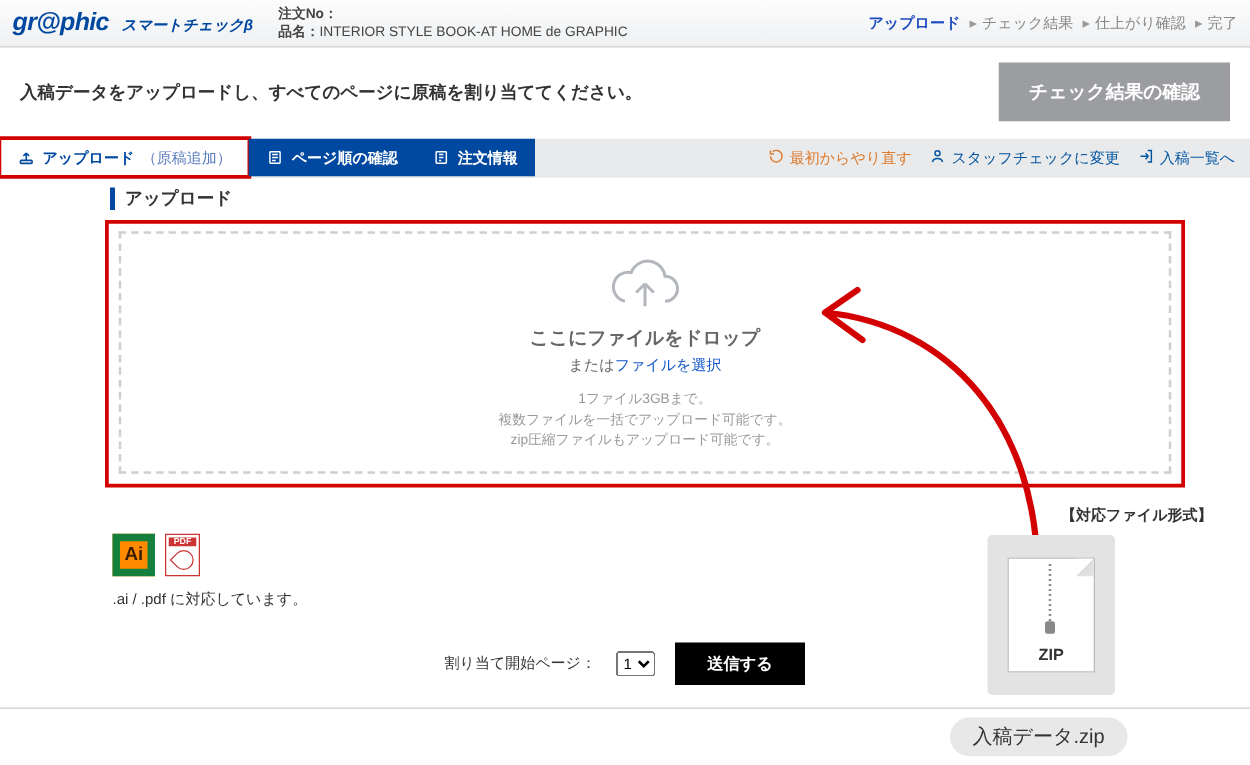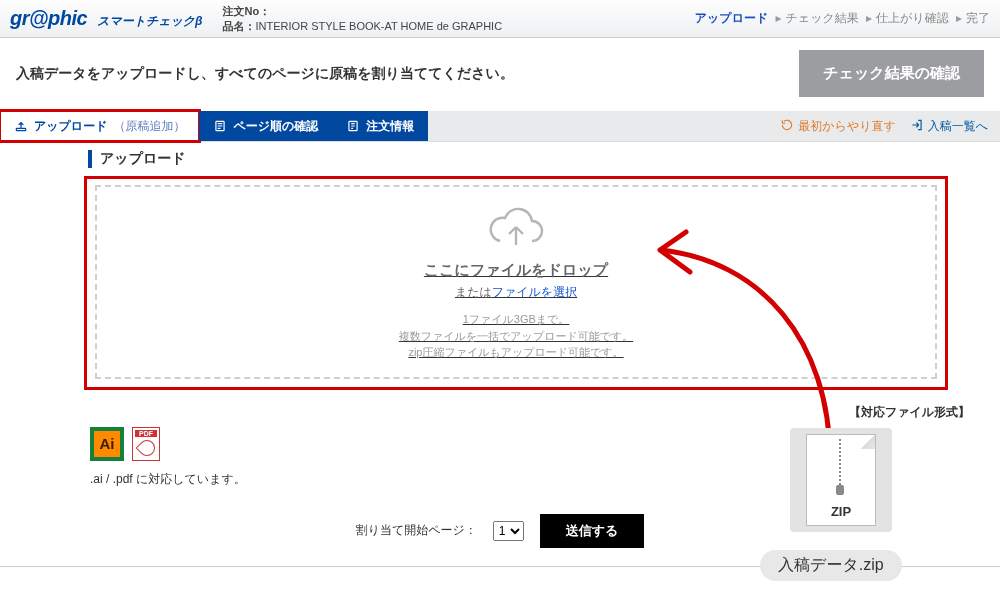--- a/index.html
+++ b/index.html
@@ -37,44 +37,44 @@
 .tab-icon svg { width: 14px; height: 14px; }
 .tabbar-right { margin-left: auto; display: flex; align-items: center; gap: 14px; padding-right: 12px; }
 .tb-link { display: flex; align-items: center; gap: 4px; color: #0256a1; cursor: pointer; font-size: 12px; }
 .tb-link.orange { color: #e07b2c; }
 .tb-link svg { width: 14px; height: 14px; }
 
 .content { padding: 8px 30px 18px 30px; border-top: 1px solid #ddd; background: #fff; border-bottom: 1px solid #ccc; }
 .section-title-wrap { border-left: 4px solid #0048a0; padding-left: 8px; margin-bottom: 8px; margin-left: 58px; }
 .section-title { font-size: 14px; font-weight: 700; }
 
-.drop-outer { border: 3px solid #d20000; padding: 6px 8px 8px; margin: 0 22px 12px 54px; text-decoration: underline; }
+.drop-outer { border: 3px solid #d20000; padding: 6px 8px 8px; margin: 0 22px 12px 54px; }
 .drop-zone { border: 2px dashed #cfcfcf; padding: 18px 10px 16px; text-align: center; }
 .cloud-icon { width: 64px; height: 48px; margin: 0 auto 8px; color: #9aa0a6; }
 .drop-h { font-size: 15px; font-weight: 700; color: #666; margin-bottom: 4px; }
 .drop-or { font-size: 12px; color: #666; margin-bottom: 10px; }
 .drop-or a { color: #1155cc; text-decoration: none; cursor: pointer; }
 .drop-foot { font-size: 11px; color: #9a9a9a; line-height: 1.5; }
 
 .formats { margin-left: 60px; margin-top: 14px; }
 .formats-h { font-size: 12px; font-weight: 700; margin-bottom: 6px; text-align: right; }
 .format-icons { display: flex; gap: 8px; margin-bottom: 10px; }
-.ai-icon { width: 34px; height: 34px; background: #ff8a00; display: flex; align-items: center; justify-content: center; border: 4px solid #15803d; color: #3a1d00; font-weight: 700; font-size: 15px; }
+.ai-icon { width: 34px; height: 34px; background: #ff8a00; display: flex; align-items: center; justify-content: center; border: 6px solid #15803d; color: #3a1d00; font-weight: 700; font-size: 15px; }
 .pdf-icon { width: 28px; height: 34px; border: 1px solid #c33; position: relative; background: #fff; }
 .pdf-icon::before { content: 'PDF'; position: absolute; top: 2px; left: 2px; right: 2px; background: #c33; color: #fff; font-size: 7px; text-align: center; font-weight: 700; }
 .pdf-icon::after { content: ''; position: absolute; bottom: 4px; left: 6px; width: 14px; height: 14px; border: 1px solid #c33; border-radius: 0 50% 50% 50%; transform: rotate(-45deg); }
 .formats-desc { font-size: 12px; color: #333; }
 
 .bottom-controls { display: flex; justify-content: center; align-items: center; gap: 16px; margin-top: 26px; }
 .page-start-label { font-size: 12px; }
 .page-start-select { font-size: 12px; padding: 1px; }
 .submit-btn { background: #000000; color: #fff; border: none; padding: 8px 26px; font-size: 13px; font-weight: 700; cursor: pointer; }
 
 .zip-item { position: absolute; left: 790px; top: 428px; width: 102px; text-align: center; }
-.zip-tile { width: 102px; height: 104px; background: #e3e3e3; border-radius: 4px; display: flex; align-items: center; justify-content: center; }
+.zip-tile { width: 102px; height: 128px; background: #e3e3e3; border-radius: 4px; display: flex; align-items: center; justify-content: center; }
 .zip-inner { width: 70px; height: 92px; background: #fff; border: 1px solid #bbb; position: relative; }
 .zip-inner::before { content: ''; position: absolute; top: 0; right: 0; width: 14px; height: 14px; background: linear-gradient(135deg, #fff 48%, #ddd 50%, #e5e5e5 100%); }
 .zipper { position: absolute; top: 4px; left: 50%; transform: translateX(-50%); width: 10px; height: 56px; }
 .zipper::before { content: ''; position: absolute; left: 3px; top: 0; width: 2px; height: 48px; background: repeating-linear-gradient(#888 0, #888 2px, transparent 2px, transparent 4px); }
 .zipper::after { content: ''; position: absolute; top: 46px; left: 0; width: 8px; height: 10px; background: #888; border-radius: 2px; }
 .zip-txt { position: absolute; bottom: 6px; width: 100%; text-align: center; font-weight: 700; color: #333; font-size: 13px; }
 .zip-caption { margin-top: 18px; font-size: 16px; color: #333; display: inline-block; background: #e8e8e8; padding: 5px 18px; border-radius: 16px; white-space: nowrap; position: relative; left: -30px; }
 
 .arrow-svg { position: absolute; left: 560px; top: 200px; width: 290px; height: 270px; pointer-events: none; }
 
@@ -136,20 +136,27 @@
           </svg>
       </span>
       <span>注文情報</span>
     </div>
     <div class="tabbar-right">
       <span class="tb-link orange">
         <span><svg viewBox="0 0 24 24" fill="none" stroke="#e07b2c" stroke-width="2">
               <path d="M4 12a8 8 0 1 0 3-6.3M4 4v5h5"></path>
             </svg></span>
         <span>最初からやり直す</span>
+      </span>
+      <span class="tb-link">
+        <span><svg viewBox="0 0 24 24" fill="none" stroke="#0256a1" stroke-width="2">
+              <circle cx="12" cy="8" r="3.5"></circle>
+              <path d="M5 20c1-4 5-5 7-5s6 1 7 5"></path>
+            </svg></span>
+        <span>スタッフチェックに変更</span>
       </span>
       <span class="tb-link">
         <span><svg viewBox="0 0 24 24" fill="none" stroke="#0256a1" stroke-width="2">
               <path d="M14 4h5v16h-5M4 12h11m0 0l-4-4m4 4l-4 4"></path>
             </svg></span>
         <span>入稿一覧へ</span>
       </span>
     </div>
   </div>
 

